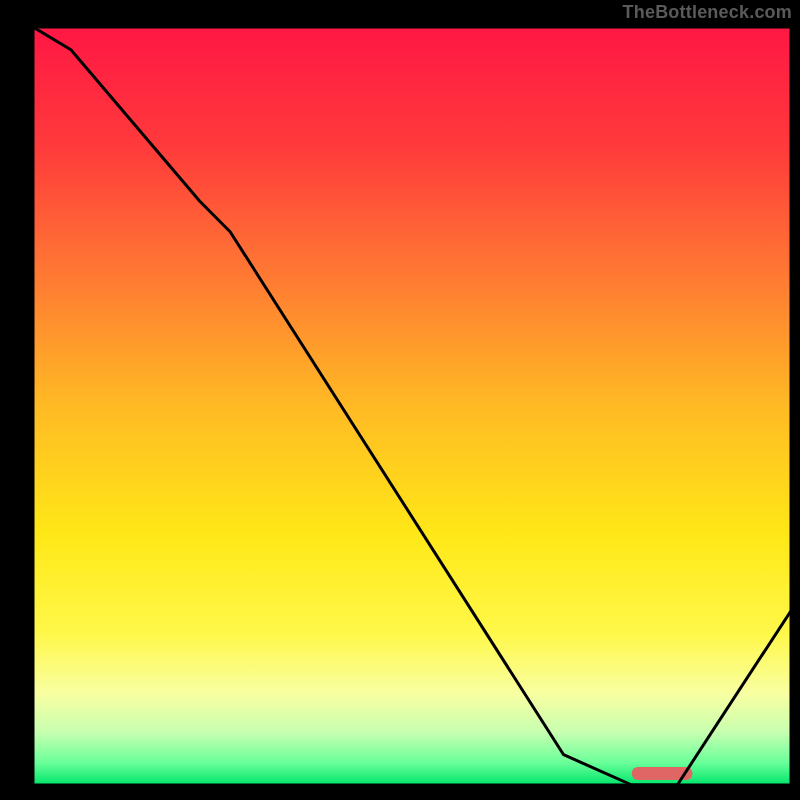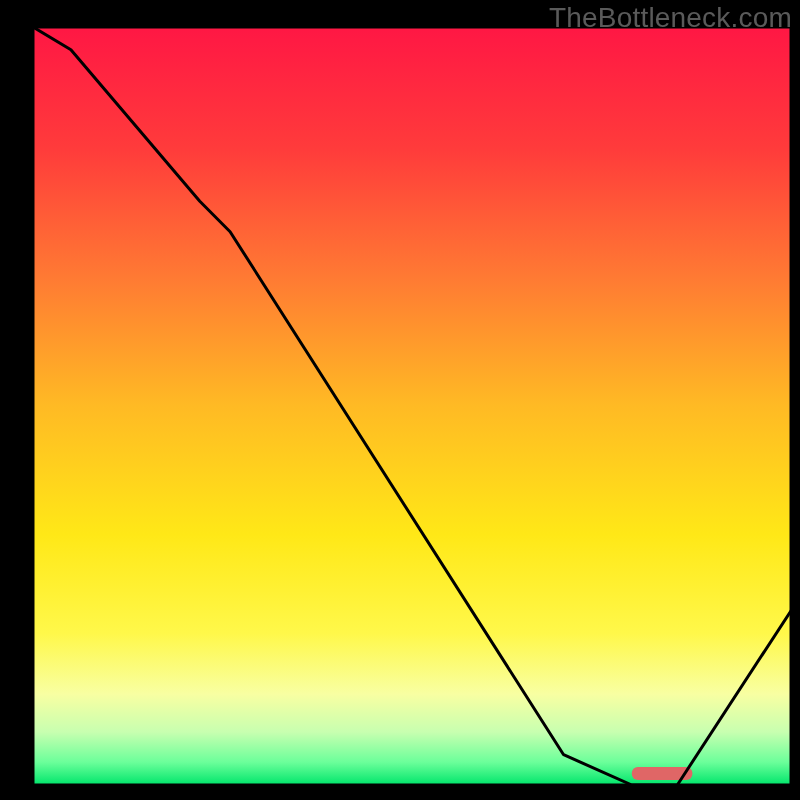--- a/index.html
+++ b/index.html
@@ -15,22 +15,22 @@
     width: 800px;
     height: 800px;
     background: #000;
     position: relative;
   }
   .watermark {
     position: absolute;
     top: 2px;
     right: 8px;
     color: #5a5a5a;
-    font-size: 28px;
-    font-weight: 400;
+    font-size: 18px;
+    font-weight: 700;
     letter-spacing: 0.2px;
     z-index: 5;
     user-select: none;
   }
   .plot {
     position: absolute;
     left: 33px;
     top: 27px;
     width: 758px;
     height: 758px;

